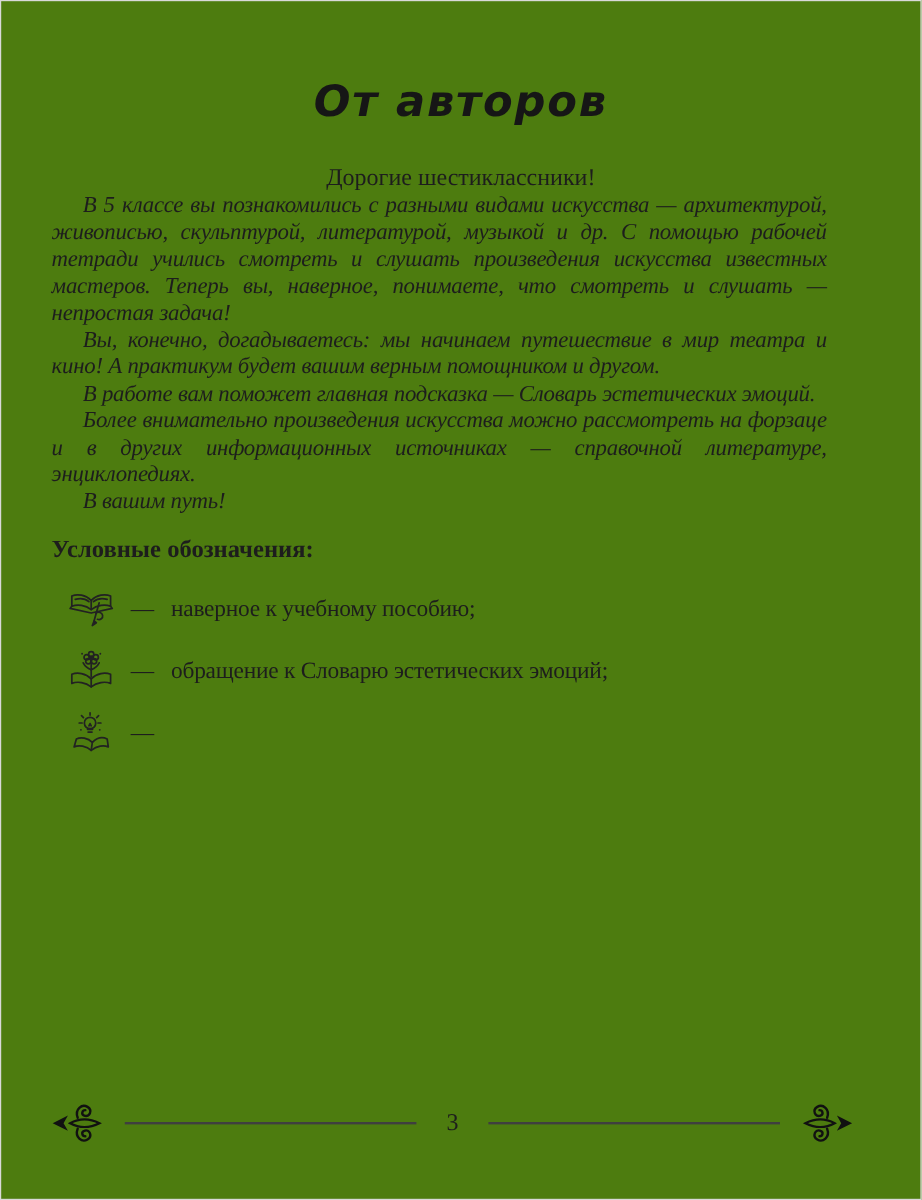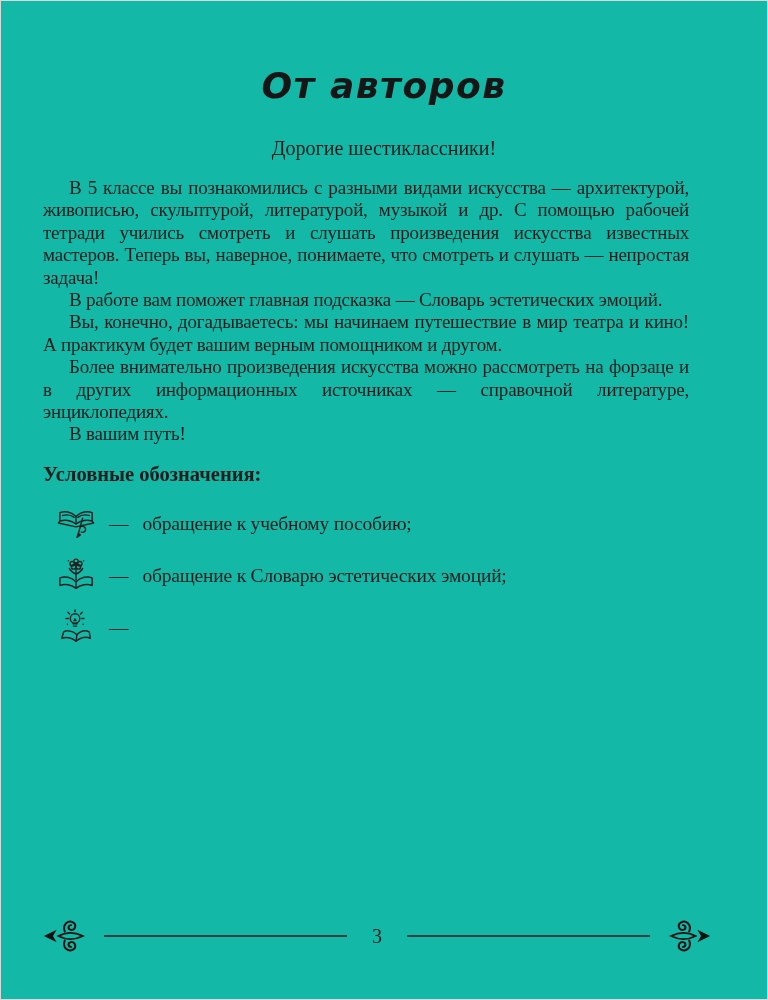--- a/index.html
+++ b/index.html
@@ -1,20 +1,20 @@
 <!DOCTYPE html>
 <html><head>
 <meta charset="utf-8">
 <style>
   html,body{margin:0;padding:0;background:#fff;}
   .page{
     position:relative;
     width:766px;height:998px;
     border:1px solid #d9d9d9;
-    background:#14b8a6;
+    background:#4d7c0f;
     color:#1d1d1d;
     font-family:"Liberation Serif", serif;
     overflow:hidden;
   }
   .title{
     margin:64px 0 0 0;
     text-align:center;
     font-family:"DejaVu Sans", sans-serif;
     font-style:italic;
     font-weight:bold;
@@ -23,21 +23,22 @@
     letter-spacing:1.5px;
     color:#161616;
   }
   .salutation{
     margin:28px 0 0 0;
     text-align:center;
     font-size:20px;
     line-height:26px;
   }
   .textblock{
-    margin:16px 78px 0 42px;
+    margin:0 78px 0 42px;
+    font-style:italic;
   }
   .textblock p{
     margin:0;
     font-size:19px;
     line-height:22.4px;
     letter-spacing:-0.2px;
     text-align:justify;
     text-indent:26px;
   }
   .legend-heading{
@@ -93,22 +94,22 @@
 <body>
 
 <div class="page">
 
   <h1 class="title">От авторов</h1>
 
   <p class="salutation">Дорогие шестиклассники!</p>
 
   <div class="textblock">
     <p>В 5 классе вы познакомились с разными видами искусства — архитектурой, живописью, скульптурой, литературой, музыкой и др. С помощью рабочей тетради учились смотреть и слушать произведения искусства известных мастеров. Теперь вы, наверное, понимаете, что смотреть и слушать — непростая задача!</p>
+    <p>Вы, конечно, догадываетесь: мы начинаем путешествие в мир театра и кино! А практикум будет вашим верным помощником и другом.</p>
     <p>В работе вам поможет главная подсказка — Словарь эстетических эмоций.</p>
-    <p>Вы, конечно, догадываетесь: мы начинаем путешествие в мир театра и кино! А практикум будет вашим верным помощником и другом.</p>
     <p>Более внимательно произведения искусства можно рассмотреть на форзаце и в других информационных источниках — справочной литературе, энциклопедиях.</p>
     <p>В вашим путь!</p>
   </div>
 
   <h2 class="legend-heading">Условные обозначения:</h2>
 
   <div class="legend">
 
     <div class="legend-row">
       <span class="legend-icon">
@@ -117,21 +118,21 @@
           <path d="M20 12 L20 20"></path>
           <path d="M6 11 C10 10 15 10.5 18 13"></path>
           <path d="M34 11 C30 10 25 10.5 22 13"></path>
           <path d="M3 17 L1.5 19 L20 23 L38.5 19 L37 17"></path>
           <path d="M27 14 L22.5 30"></path>
           <path d="M22.5 30 L21 34 L24.5 31.5 Z" fill="#222"></path>
           <path d="M24 23 C26.5 21.5 29.5 22.5 30 25 C30.5 27.5 28 29.5 25.5 28.5"></path>
         </svg>
       </span>
       <span class="legend-dash">—</span>
-      <span class="legend-label">обращение к учебному пособию;</span>
+      <span class="legend-label">наверное к учебному пособию;</span>
     </div>
 
     <div class="legend-row">
       <span class="legend-icon">
         <svg width="38" height="38" viewBox="0 0 40 40" fill="none" stroke="#222" stroke-width="1.5" stroke-linecap="round" stroke-linejoin="round">
           <path d="M20 26 C15 21 8 20 3 22 L3 30 C8 28 15 29 20 33 C25 29 32 28 37 30 L37 22 C32 20 25 21 20 26 Z"></path>
           <path d="M20 26 L20 33"></path>
           <path d="M20 24 L20 11"></path>
           <path d="M20 18 Q15 16 13 12"></path>
           <path d="M20 18 Q25 16 27 12"></path>

